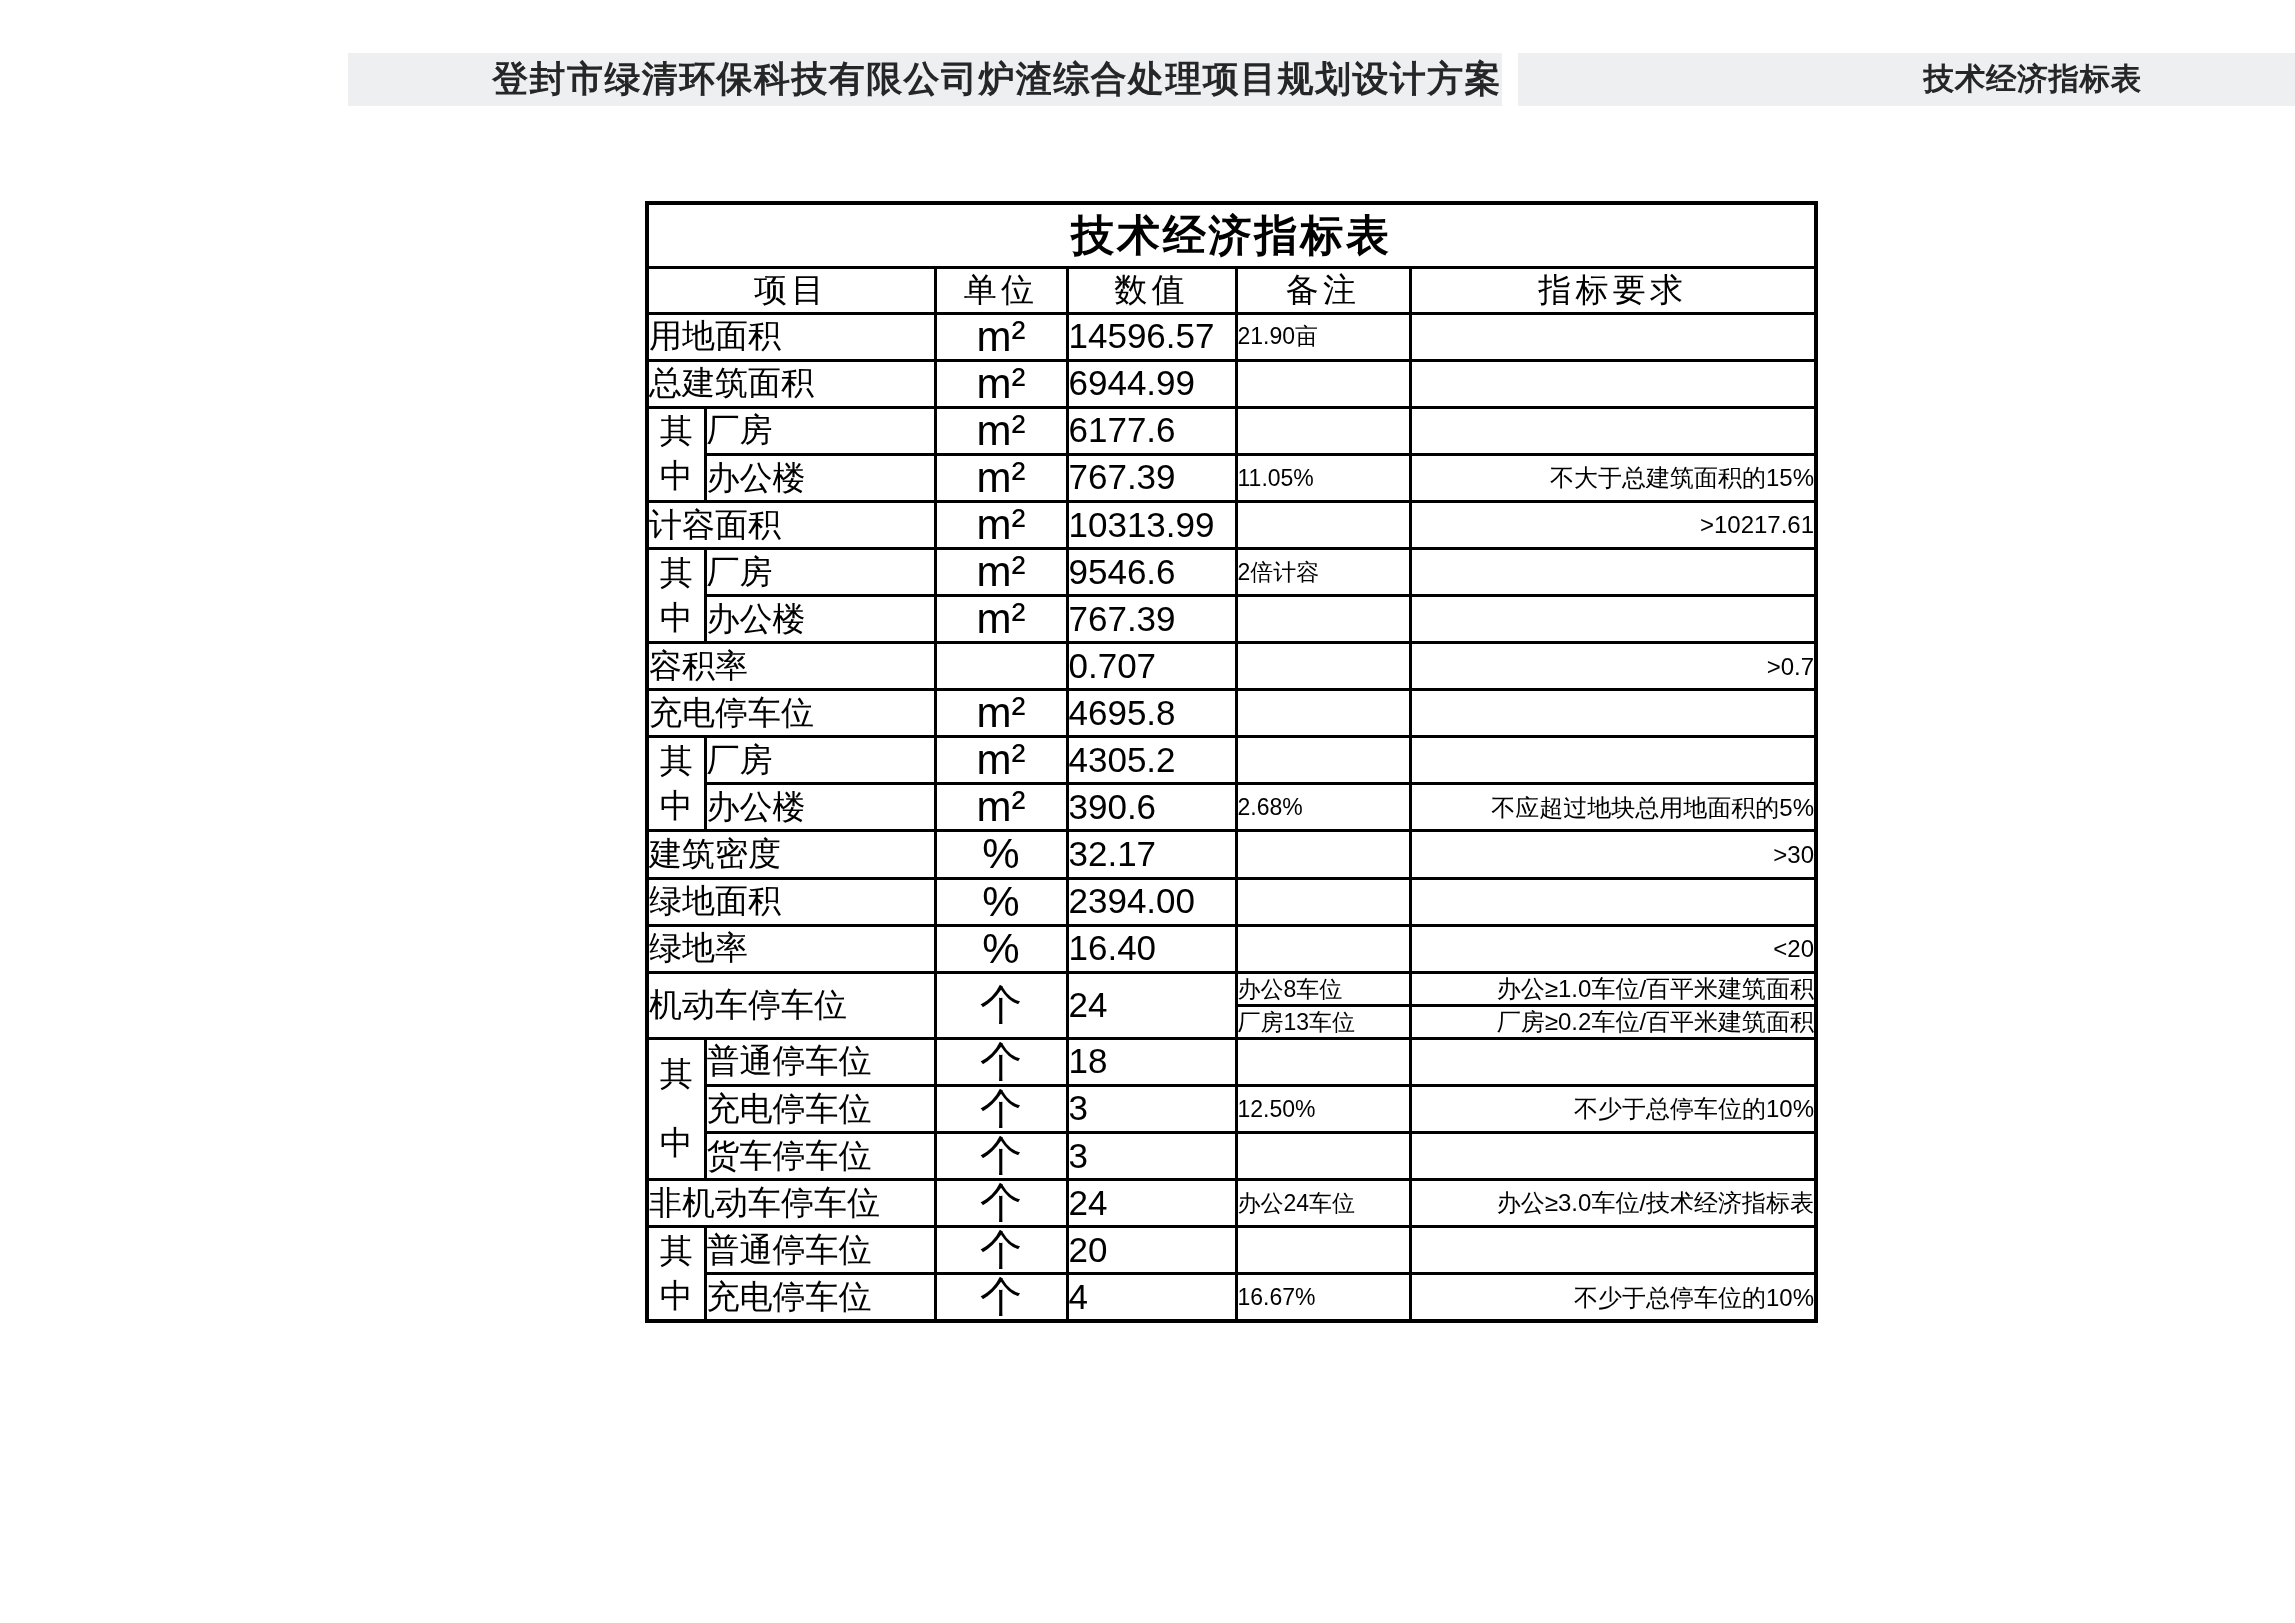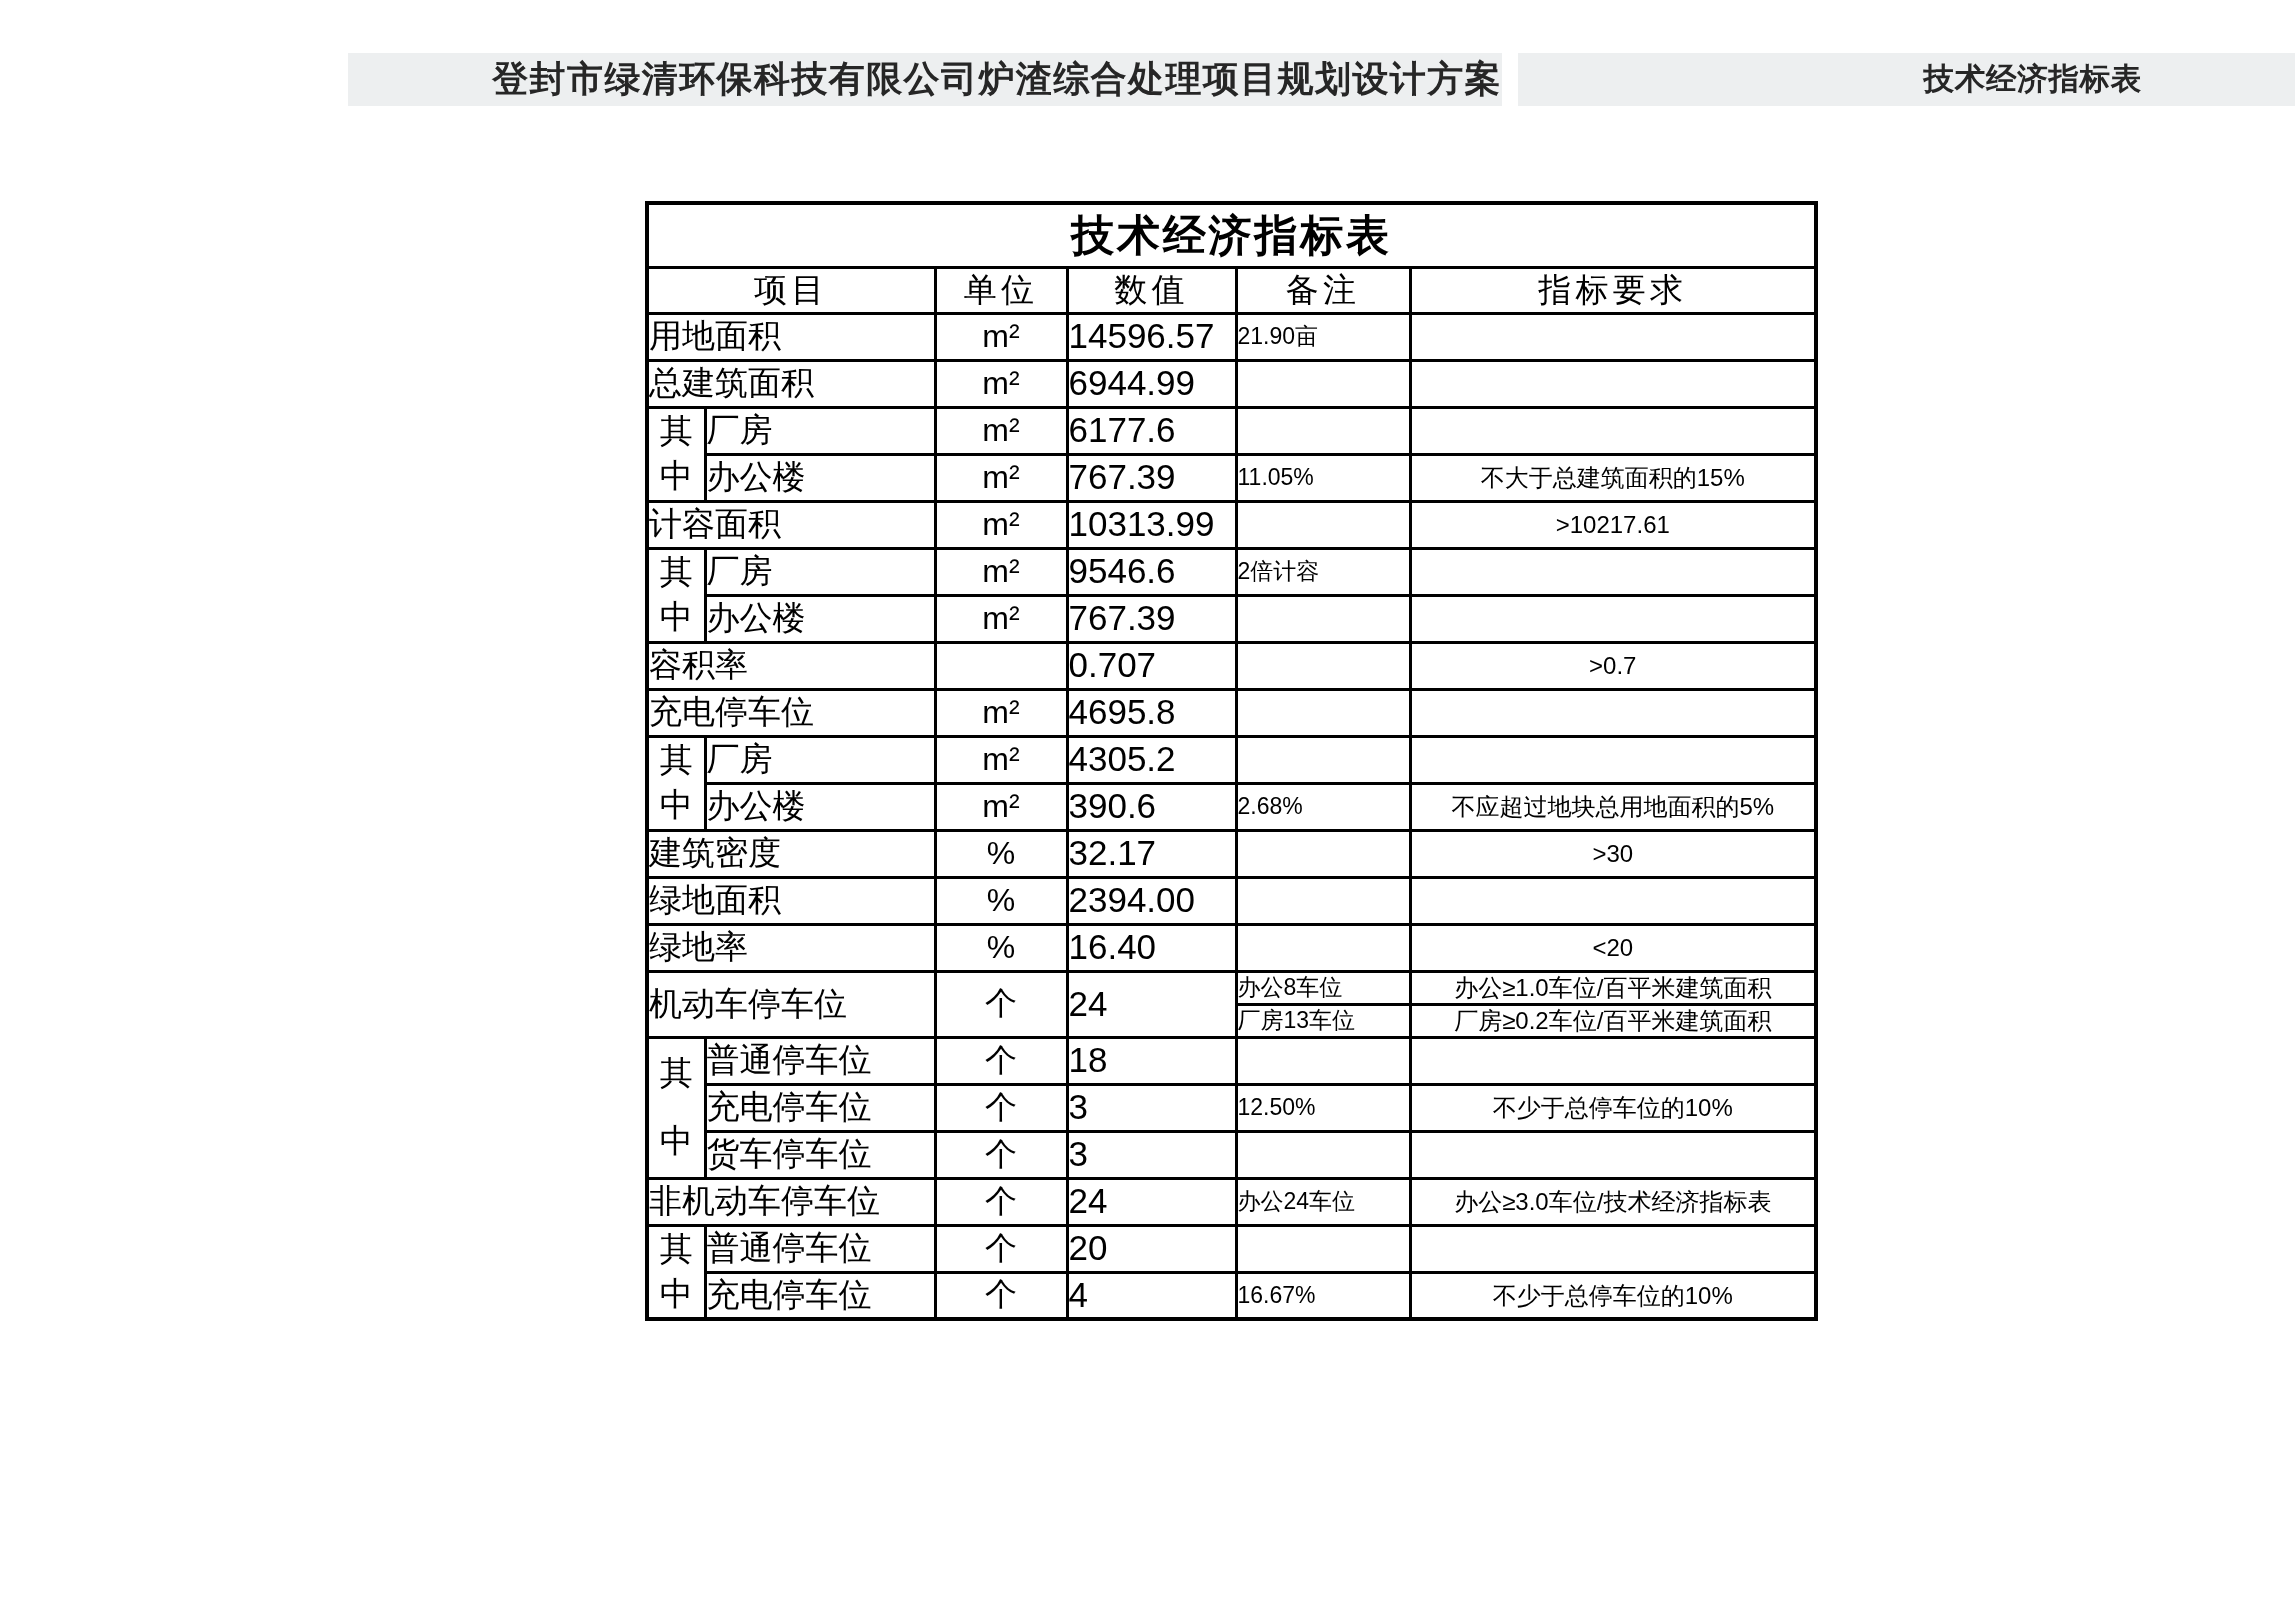--- a/index.html
+++ b/index.html
@@ -26,24 +26,24 @@
   tr.r68{height:47px;}
   tr.r47{height:33px;}
   .title-cell{font-size:43px;font-weight:bold;text-align:center;letter-spacing:2.8px;}
   #tec-table th{font-size:33px;font-weight:normal;text-align:center;letter-spacing:4.2px;}
   .label{font-size:33px;text-align:left;padding-left:7px;white-space:nowrap;}
   .sublabel{font-size:33px;text-align:left;padding-left:8.3px;white-space:nowrap;}
   .mark{font-size:33px;text-align:center;}
   .markbox{display:flex;flex-direction:column;justify-content:space-around;align-items:center;}
   .markbox.s2{height:90px;}
   .markbox.s3{height:137px;}
-  .unit{font-size:32px;text-align:center;}
+  .unit{font-size:42px;text-align:center;}
   .value{font-size:35px;text-align:left;padding-right:4.2px;white-space:nowrap;}
   .note{font-size:23px;text-align:left;white-space:nowrap;}
-  .req{font-size:24px;text-align:center;white-space:nowrap;}
+  .req{font-size:24px;text-align:right;white-space:nowrap;}
 </style>
 </head>
 <body>
 
 <div class="hbar" id="hbar-left">
   <span class="ht">登封市绿清环保科技有限公司炉渣综合处理项目规划设计方案</span>
 </div>
 <div class="hbar" id="hbar-right">
   <span class="ht">技术经济指标表</span>
 </div>

